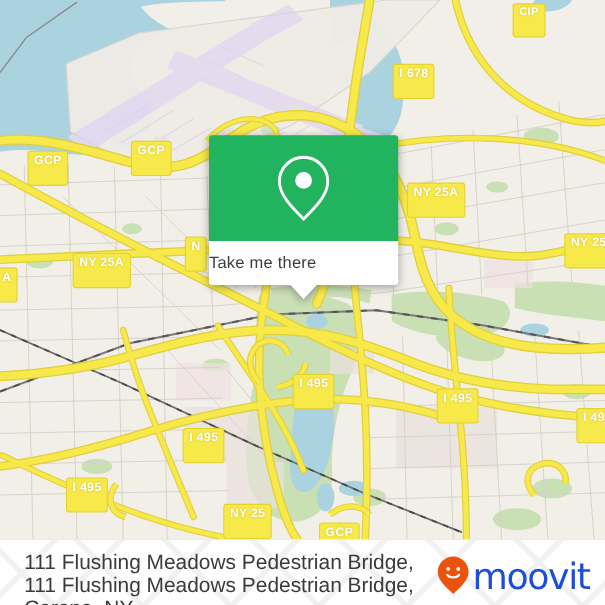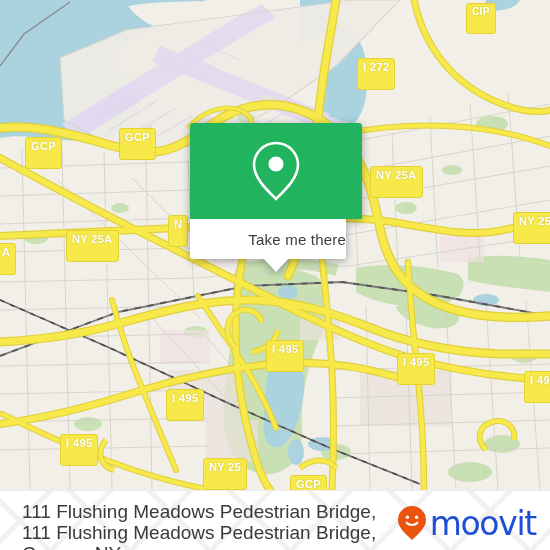--- a/index.html
+++ b/index.html
@@ -26,23 +26,23 @@
   
   #attribution{position:absolute;left:14px;bottom:8px;font-size:13px;color:#3b3b3b;
                font-family:"Liberation Sans","DejaVu Sans",sans-serif;}
 
   
   #popup-card{position:absolute;left:190px;top:123px;width:172px;height:136px;
               filter:drop-shadow(0 2px 4px rgba(0,0,0,.35));}
   #popup-green{position:absolute;left:0;top:0;width:172px;height:96px;
                background:#22b35f;border-radius:3px 3px 0 0;}
   #popup-pin{position:absolute;left:50%;top:48px;transform:translate(-50%,-50%);}
-  #popup-footer{position:absolute;left:0;top:96px;width:156px;height:40px;
+  #popup-footer{position:absolute;left:0;top:96px;width:172px;height:40px;
                 background:#ffffff;border-radius:0 0 3px 3px;
-                display:flex;align-items:center;justify-content:flex-end;}
+                display:flex;align-items:center;justify-content:flex-start;}
   #popup-action-label{font-size:15px;color:#3c3c3c;letter-spacing:.2px;}
   #popup-tail{position:absolute;left:50%;top:135px;transform:translateX(-50%);
               width:0;height:0;border-left:13px solid transparent;
               border-right:13px solid transparent;border-top:14px solid #ffffff;}
 
   
   #footer-bar{position:absolute;left:0;top:490px;width:550px;height:60px;
               background:#ffffff;overflow:hidden;
               border-top:1px solid #ececec;}
   #footer-watermark{position:absolute;left:0;top:0;width:550px;height:60px;opacity:1;}
@@ -301,21 +301,21 @@
                    C234,146 214,142 206,130"></path>
         </g>
         <g stroke="#f7e94a" stroke-width="3.2" fill="none">
           <path d="M188,128 C202,112 222,104 240,110 C254,116 256,130 246,138
                    C234,146 214,142 206,130"></path>
         </g>
       </g>
     </svg>
 
     <div class="shield s10" style="left:466px;top:3px;">CIP</div>
-    <div class="shield s11" style="left:357px;top:58px;">I 272</div>
+    <div class="shield s11" style="left:357px;top:58px;">I 678</div>
     <div class="shield s11" style="left:25px;top:137px;">GCP</div>
     <div class="shield s11" style="left:119px;top:128px;">GCP</div>
     <div class="shield s11" style="left:370px;top:166px;">NY 25A</div>
     <div class="shield s11" style="left:513px;top:212px;">NY 25A</div>
     <div class="shield s11" style="left:66px;top:230px;">NY 25A</div>
     <div class="shield s11" style="left:-4px;top:243px;">A</div>
     <div class="shield s11" style="left:168px;top:215px;">N</div>
     <div class="shield s11" style="left:266px;top:340px;">I 495</div>
     <div class="shield s11" style="left:397px;top:353px;">I 495</div>
     <div class="shield s11" style="left:524px;top:371px;">I 49</div>

